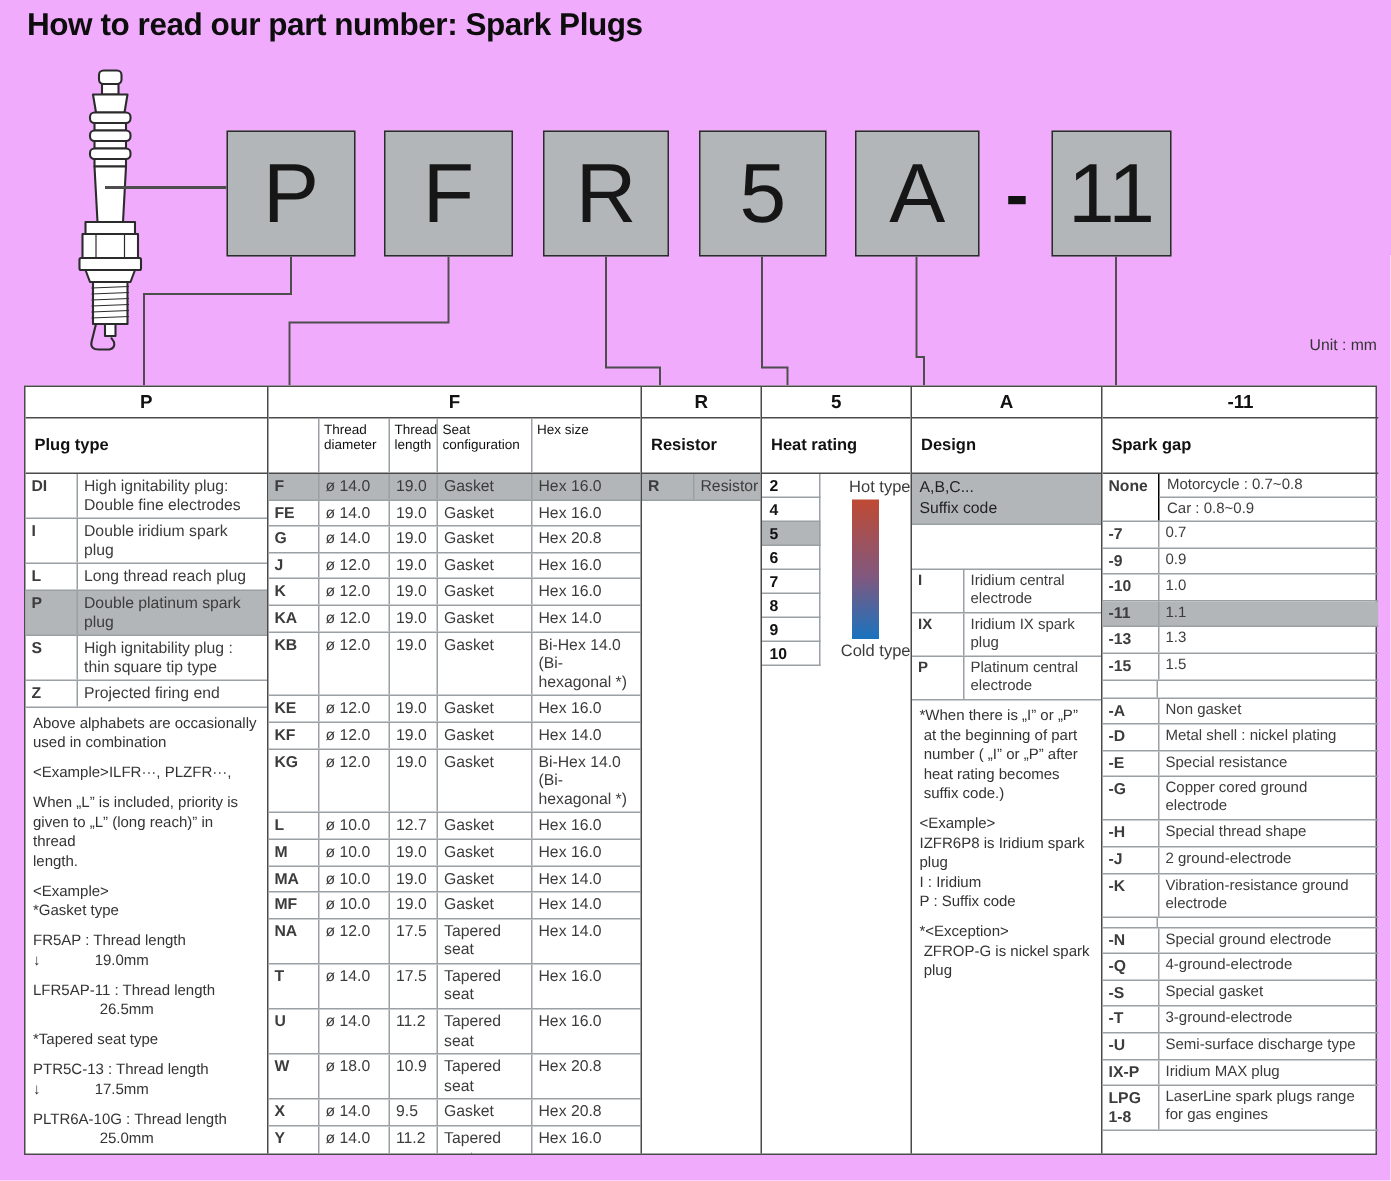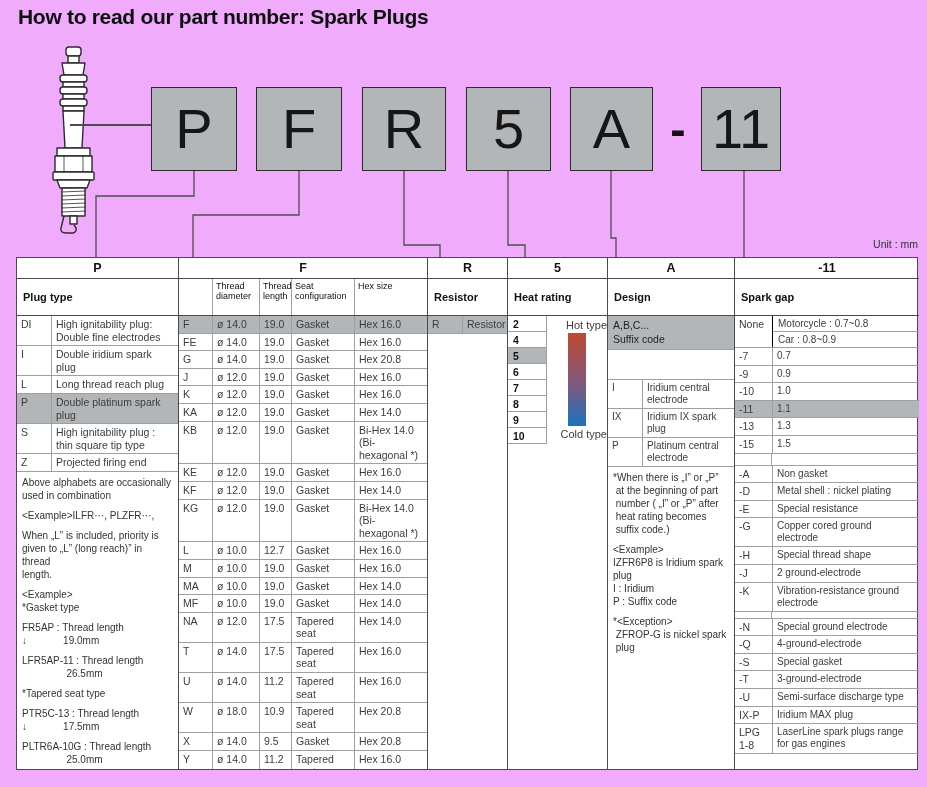--- a/index.html
+++ b/index.html
@@ -1,21 +1,21 @@
 <!DOCTYPE html>
 <html><head>
 <meta charset="utf-8">
 <style>
   *{box-sizing:border-box;margin:0;padding:0}
   html,body{background:#fff}
   body{width:927px;height:787px;font-family:"Liberation Sans","DejaVu Sans",sans-serif;color:#222;position:relative;overflow:hidden}
   #canvas{position:absolute;left:0;top:0;width:927px;height:787px;background:#f0abfc}
 
   .title{position:absolute;left:18px;top:5px;font-size:21px;font-weight:bold;color:#0d0d0d;letter-spacing:-0.3px}
-  .unit{position:absolute;top:238px;right:9px;font-size:10.5px;color:#333}
+  .unit{position:absolute;top:224px;right:9px;font-size:10.5px;color:#333}
 
   
   .codebox{position:absolute;top:87px;height:84px;background:#b3b6b8;border:1.6px solid #2b2b2b;display:flex;align-items:center;justify-content:center;font-size:56px;color:#161616;line-height:1}
   .hyph{position:absolute;top:87px;height:84px;display:flex;align-items:center;justify-content:center;font-size:46px;font-weight:bold;color:#111}
 
   .plugline{position:absolute;left:70px;top:124px;width:81px;height:1.5px;background:#4d4d4d}
   .connectors{position:absolute;left:0;top:171px;width:927px;height:86px}
   .plugsvg{position:absolute;left:26px;top:44px}
 
   
@@ -26,21 +26,21 @@
   .subhead{height:37px;border-bottom:1.1px solid #4a4a4a;display:flex;align-items:center}
   .subhead .lab{padding-left:6px;font-weight:bold;font-size:11px;color:#111}
   .fsub{height:37px;border-bottom:1.1px solid #4a4a4a;display:flex;align-items:stretch}
   .fsub > div{font-weight:normal;font-size:9px;line-height:1.15;padding:2px 3px;color:#111;white-space:pre-line}
   .fsub > div + div{border-left:1px solid #9aa0a3}
 
   
   .row{display:flex;border-bottom:1px solid #9aa0a3;min-height:16px;align-items:stretch}
   .row .c{padding:2px 4px;font-size:10.5px;line-height:1.2;color:#3c3c3c}
   .row .c + .c{border-left:1px solid #9aa0a3}
-  .code{font-weight:normal;color:#111}
+  .code{font-weight:bold;color:#111}
   .pre{white-space:pre-line}
   [data-cls="hl"]{background:#b2b6b8}
 
   .w34{width:34px;flex:none}
   .w37{width:37px;flex:none}
   .grow{flex:1}
   .fc1{width:33px;flex:none}
   .fc2{width:47px;flex:none}
   .fc3{width:32px;flex:none}
   .fc4{width:63px;flex:none}

